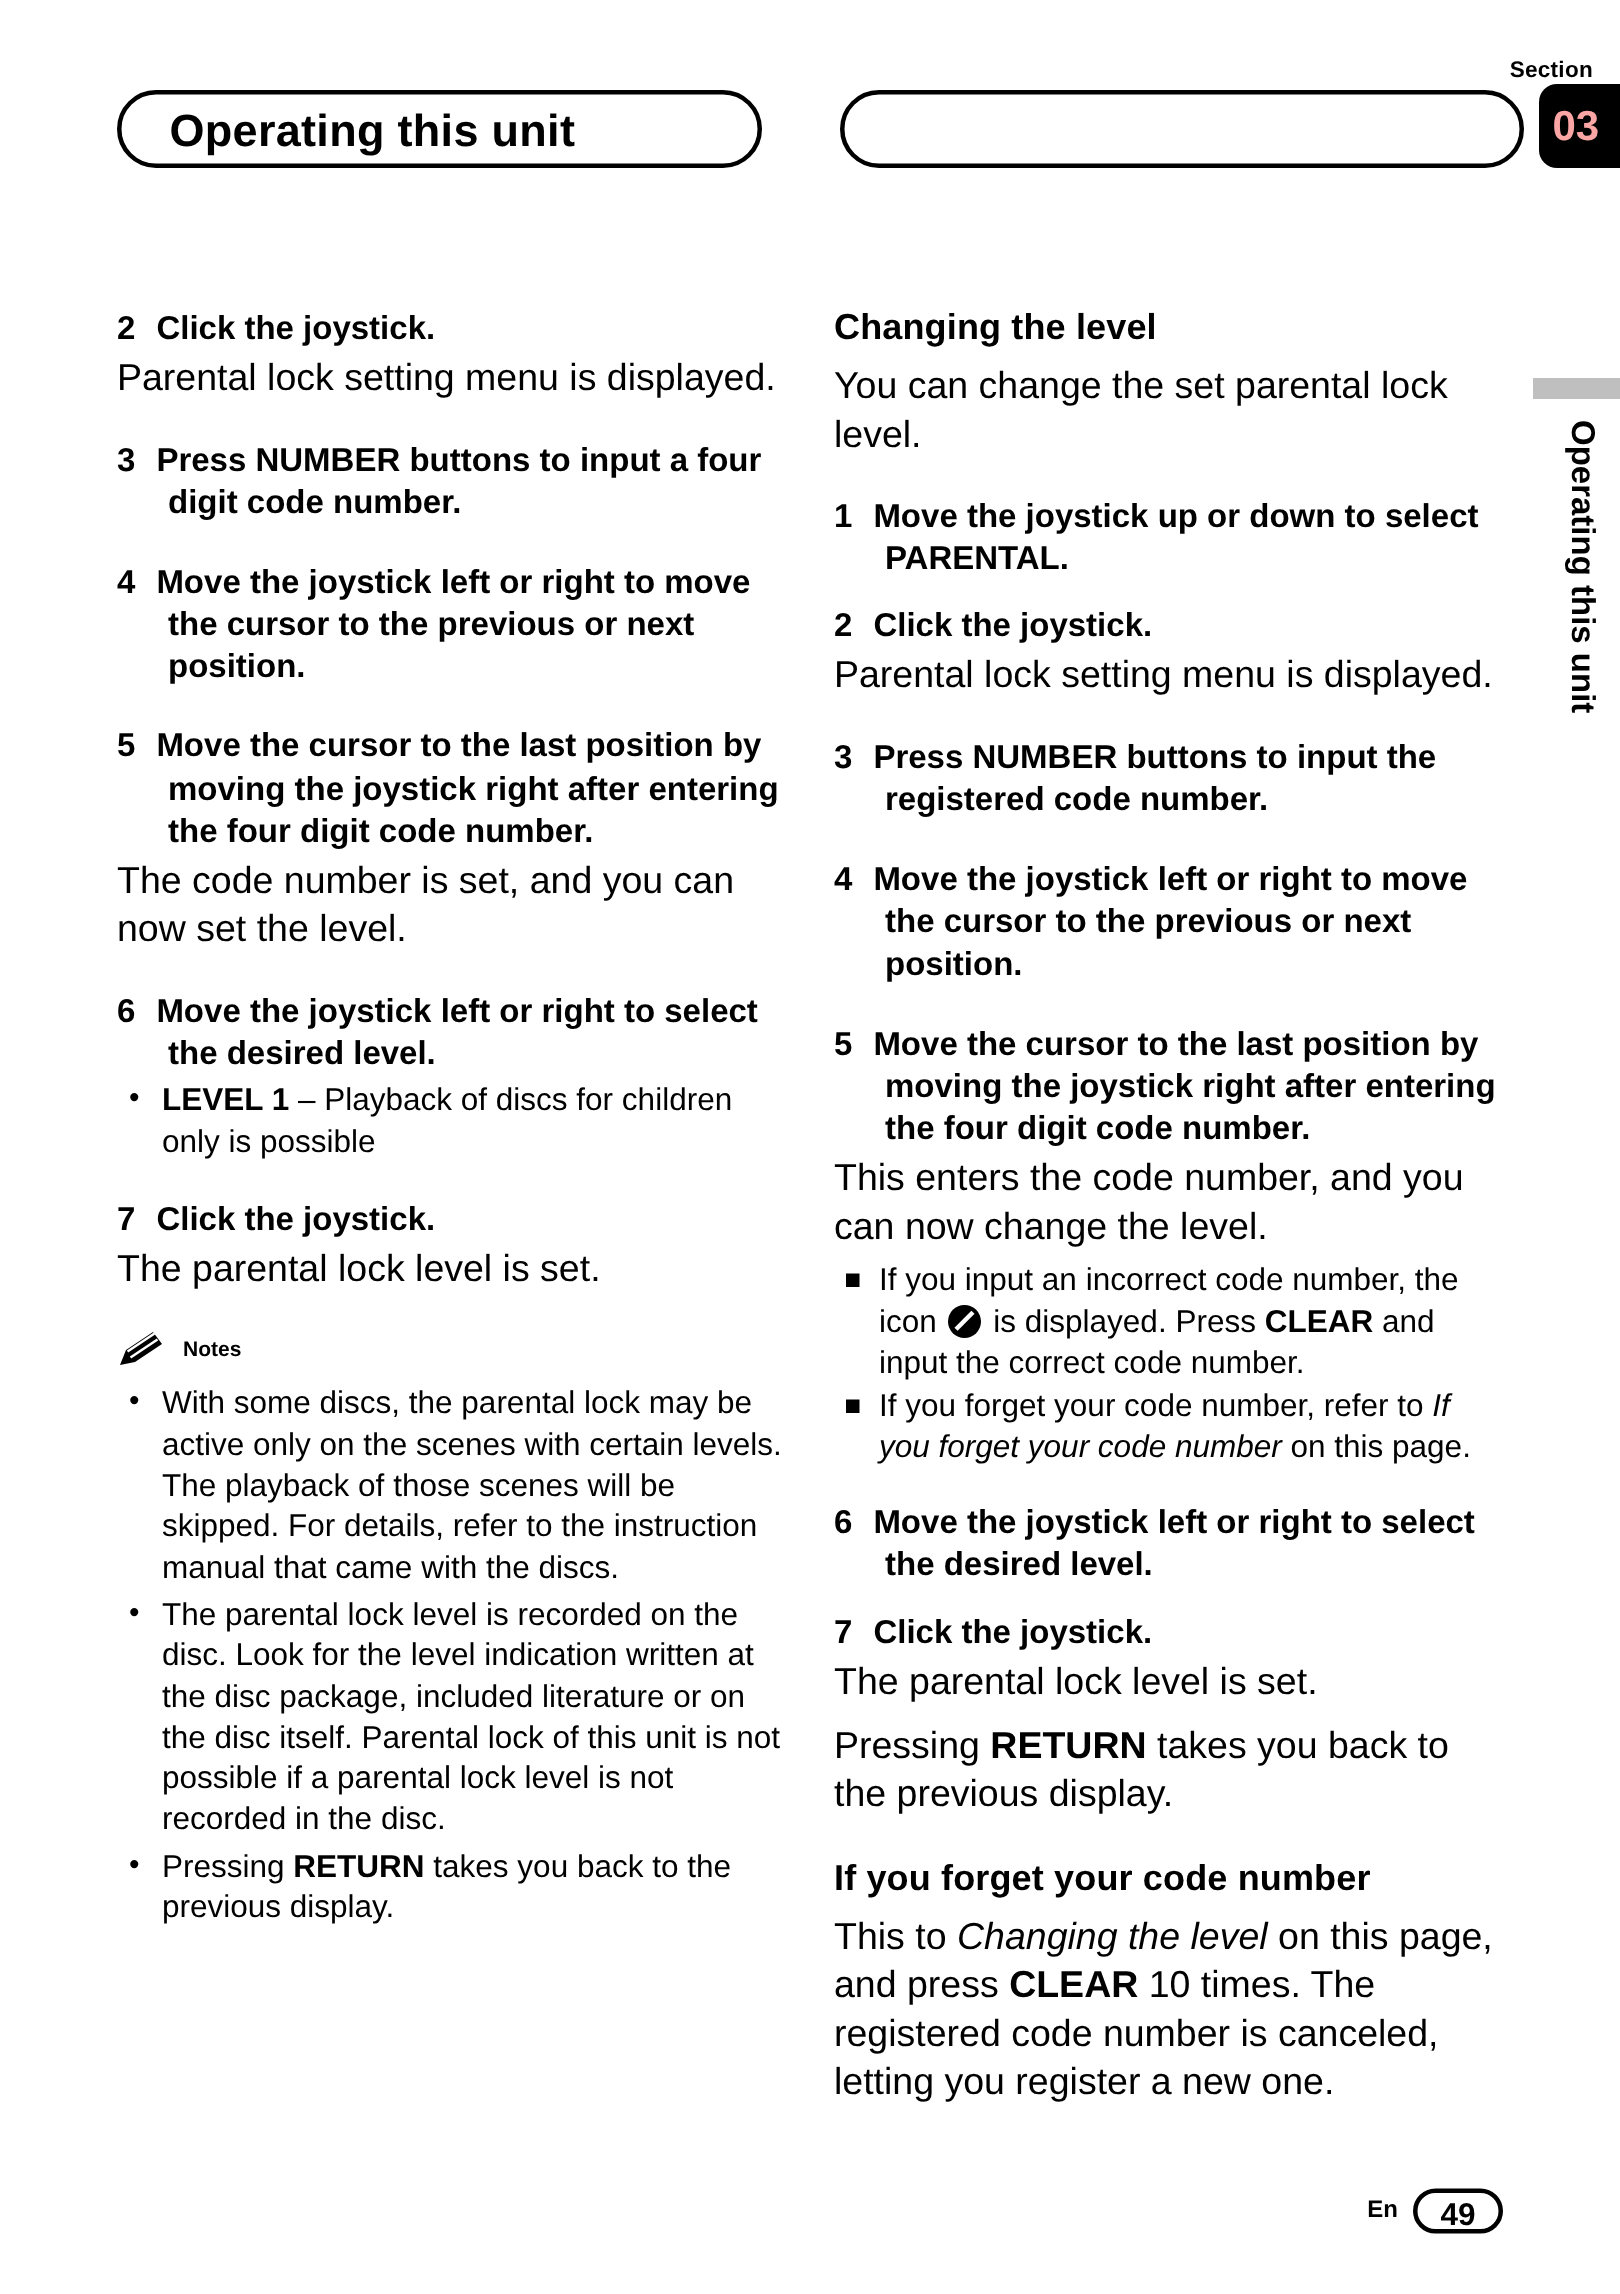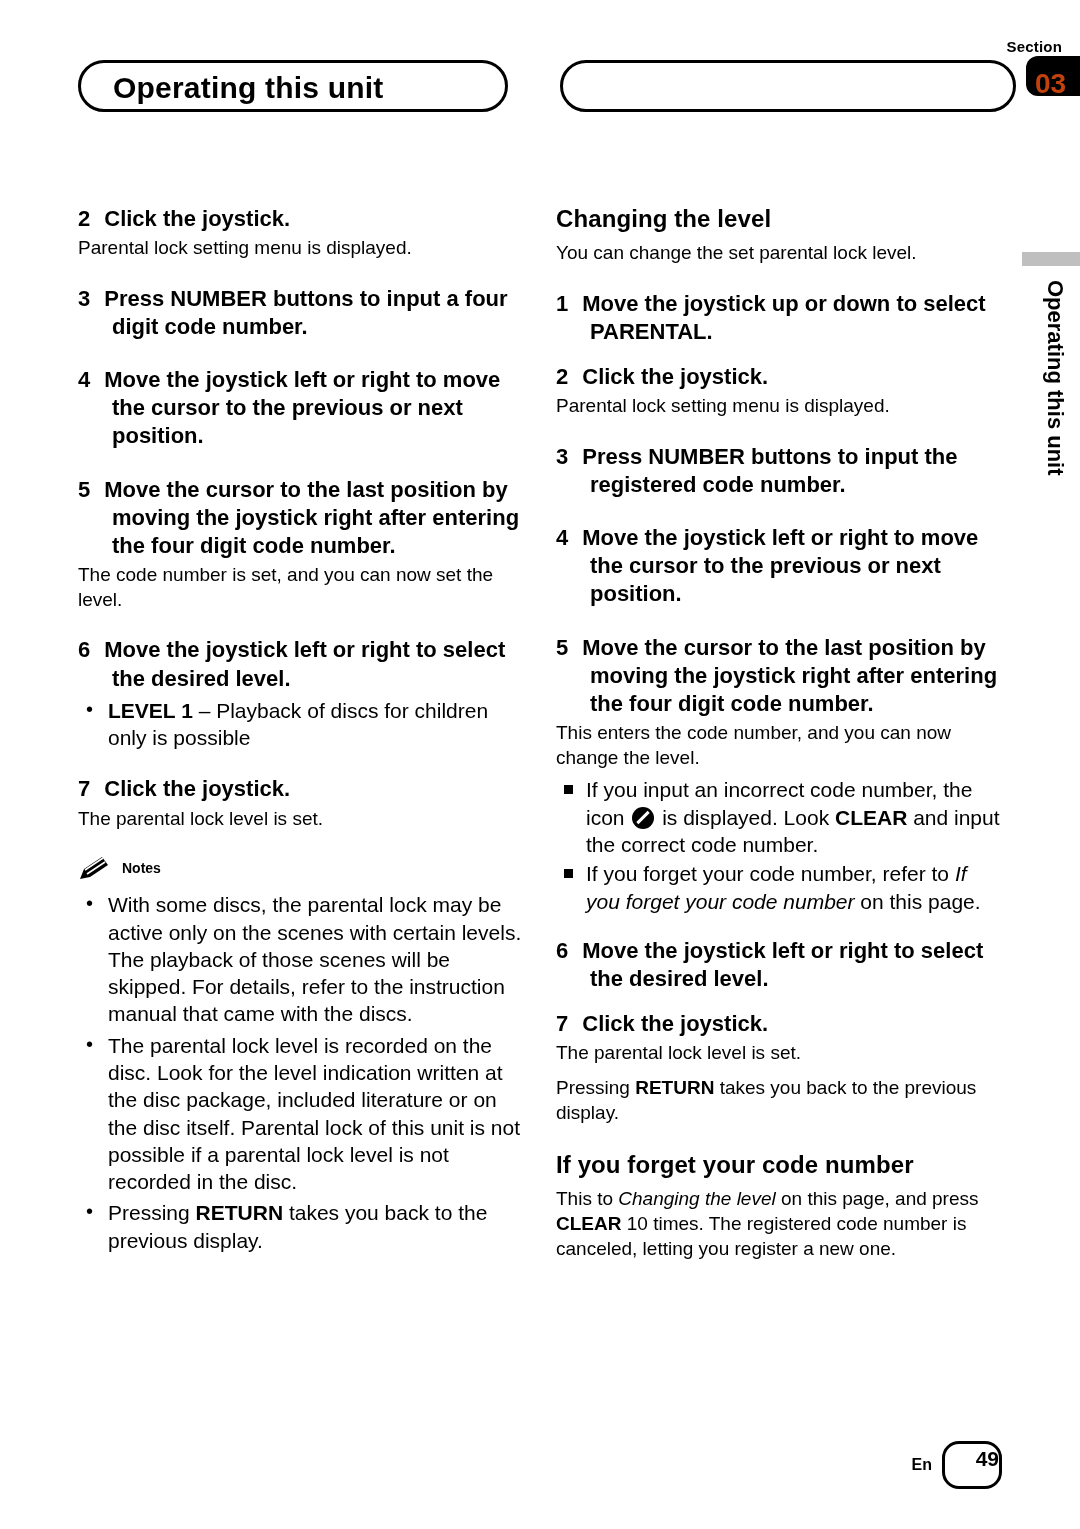--- a/index.html
+++ b/index.html
@@ -58,23 +58,23 @@
     top: -22px;
     font-size: 15px;
     font-weight: bold;
     letter-spacing: 0.2px;
   }
   .section-box {
     position: absolute;
     left: 1026px;
     top: -4px;
     width: 54px;
-    height: 40px;
+    height: 56px;
     background: #000;
-    color: #c2410c;
+    color: #fca5a5;
     border-radius: 12px 0 0 12px;
   }
   .section-box span {
     position: absolute;
     left: 9px;
     top: 12px;
     font-size: 28px;
     font-weight: bold;
   }
 
@@ -133,21 +133,21 @@
     font-size: 22px;
     font-weight: bold;
     line-height: 1.28;
     margin: 0 0 3px 0;
     text-indent: -34px;
     padding-left: 34px;
   }
   .step .num { margin-right: 14px; }
 
   .body {
-    font-size: 19px;
+    font-size: 25px;
     line-height: 1.30;
     margin: 0 0 24px 0;
     font-weight: 400;
   }
   .body.tight { margin-bottom: 24px; }
 
   .spacer-22 { height: 22px; }
   .spacer-14 { height: 14px; }
 
   ul.bul {
@@ -240,25 +240,25 @@
     display: flex;
     align-items: center;
     gap: 10px;
   }
   .footer .en {
     font-size: 16px;
     font-weight: bold;
   }
   .footer .pageno {
     width: 60px;
-    height: 48px;
+    height: 30px;
     border: 3px solid #000;
     border-radius: 17px;
     box-sizing: border-box;
-    text-align: right;
+    text-align: center;
     font-size: 21px;
     font-weight: bold;
     line-height: 29px;
   }
 </style>
 </head>
 <body>
 
 <div class="header">
   <div class="title-pill">
@@ -356,21 +356,21 @@
     <span class="num">4</span><span>Move the joystick left or right to move the cursor to the previous or next position.</span>
   </p>
   <div class="spacer-22"></div>
 
   <p class="step">
     <span class="num">5</span><span>Move the cursor to the last position by moving the joystick right after entering the four digit code number.</span>
   </p>
   <p class="body tight" style="margin-bottom:6px">This enters the code number, and you can now change the level.</p>
 
   <ul class="sq">
-    <li><span>If you input an incorrect code number, the icon </span><span class="inline-icon"></span><span> is displayed. Look </span><b>CLEAR</b><span> and input the correct code number.</span></li>
+    <li><span>If you input an incorrect code number, the icon </span><span class="inline-icon"></span><span> is displayed. Press </span><b>CLEAR</b><span> and input the correct code number.</span></li>
     <li><span>If you forget your code number, refer to </span><i>If you forget your code number</i><span> on this page.</span></li>
   </ul>
 
   <p class="step">
     <span class="num">6</span><span>Move the joystick left or right to select the desired level.</span>
   </p>
   <div class="spacer-14"></div>
 
   <p class="step">
     <span class="num">7</span><span>Click the joystick.</span>

